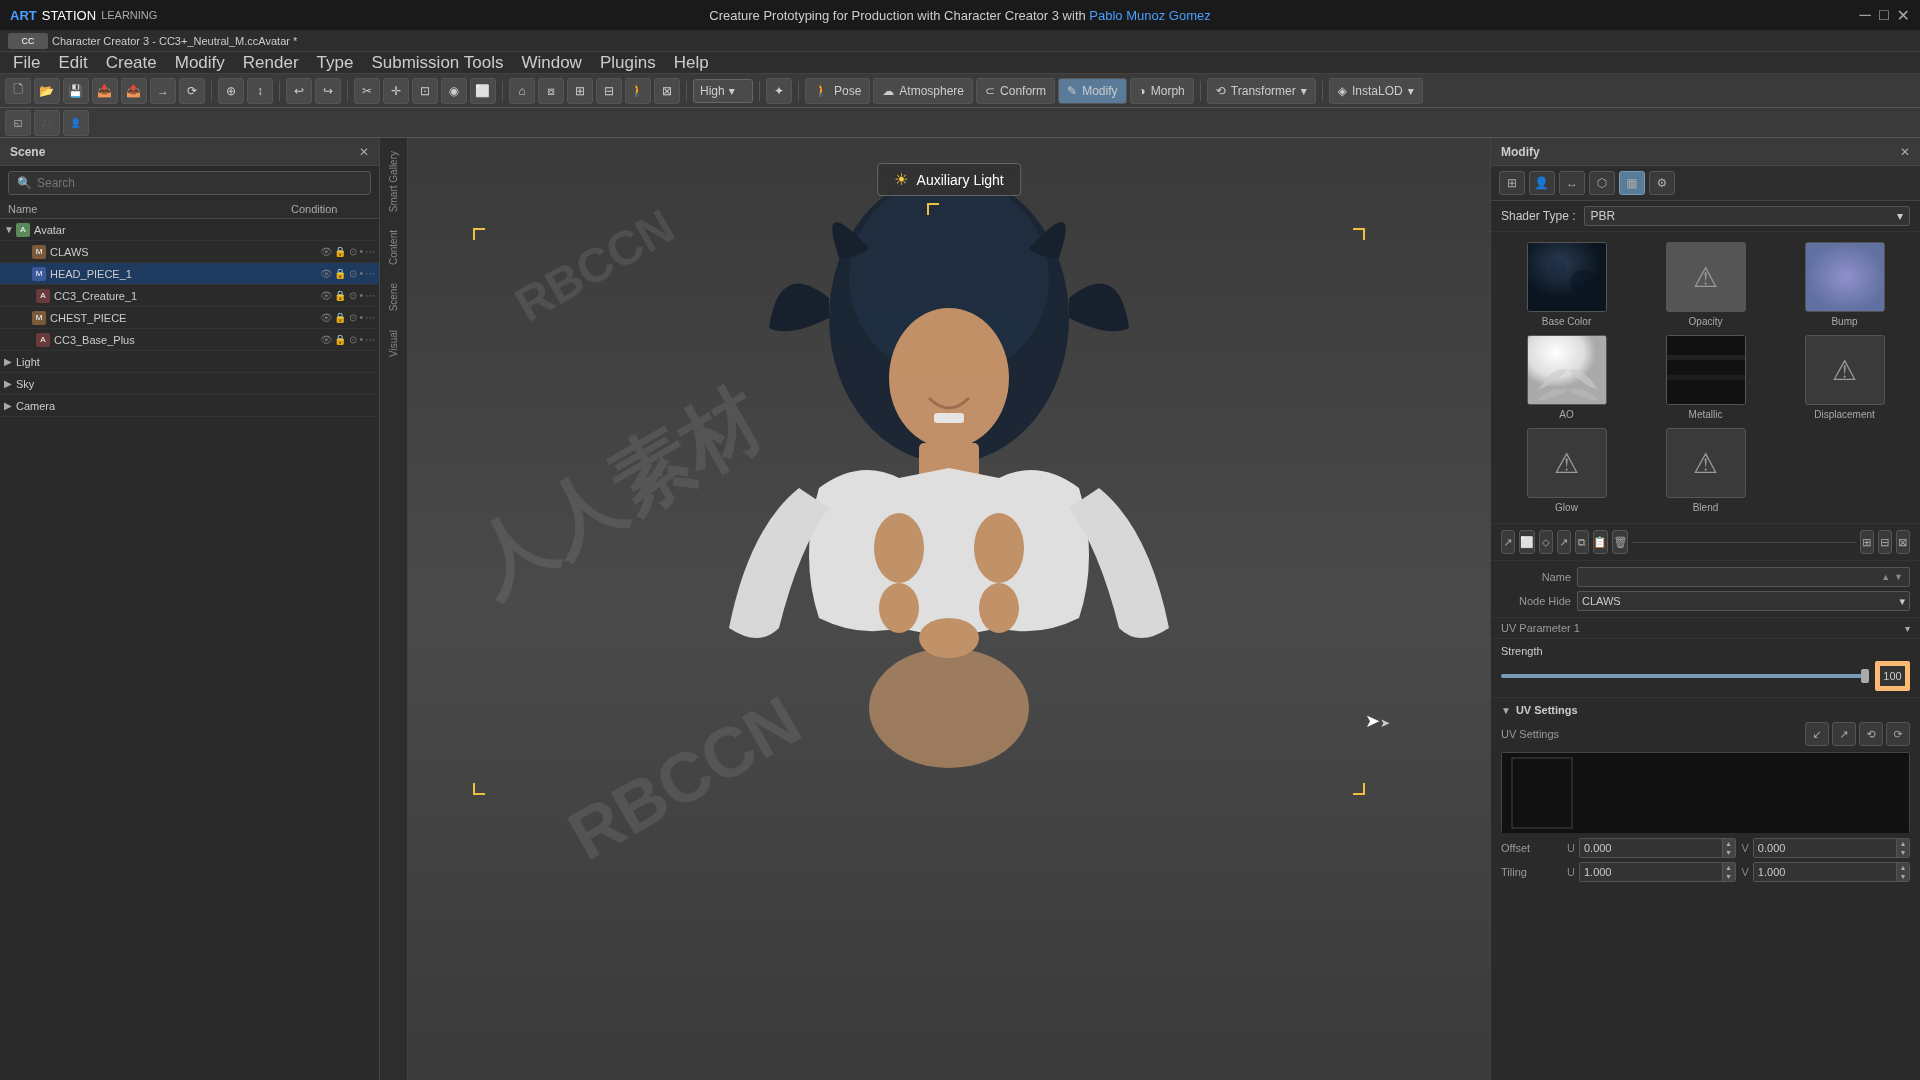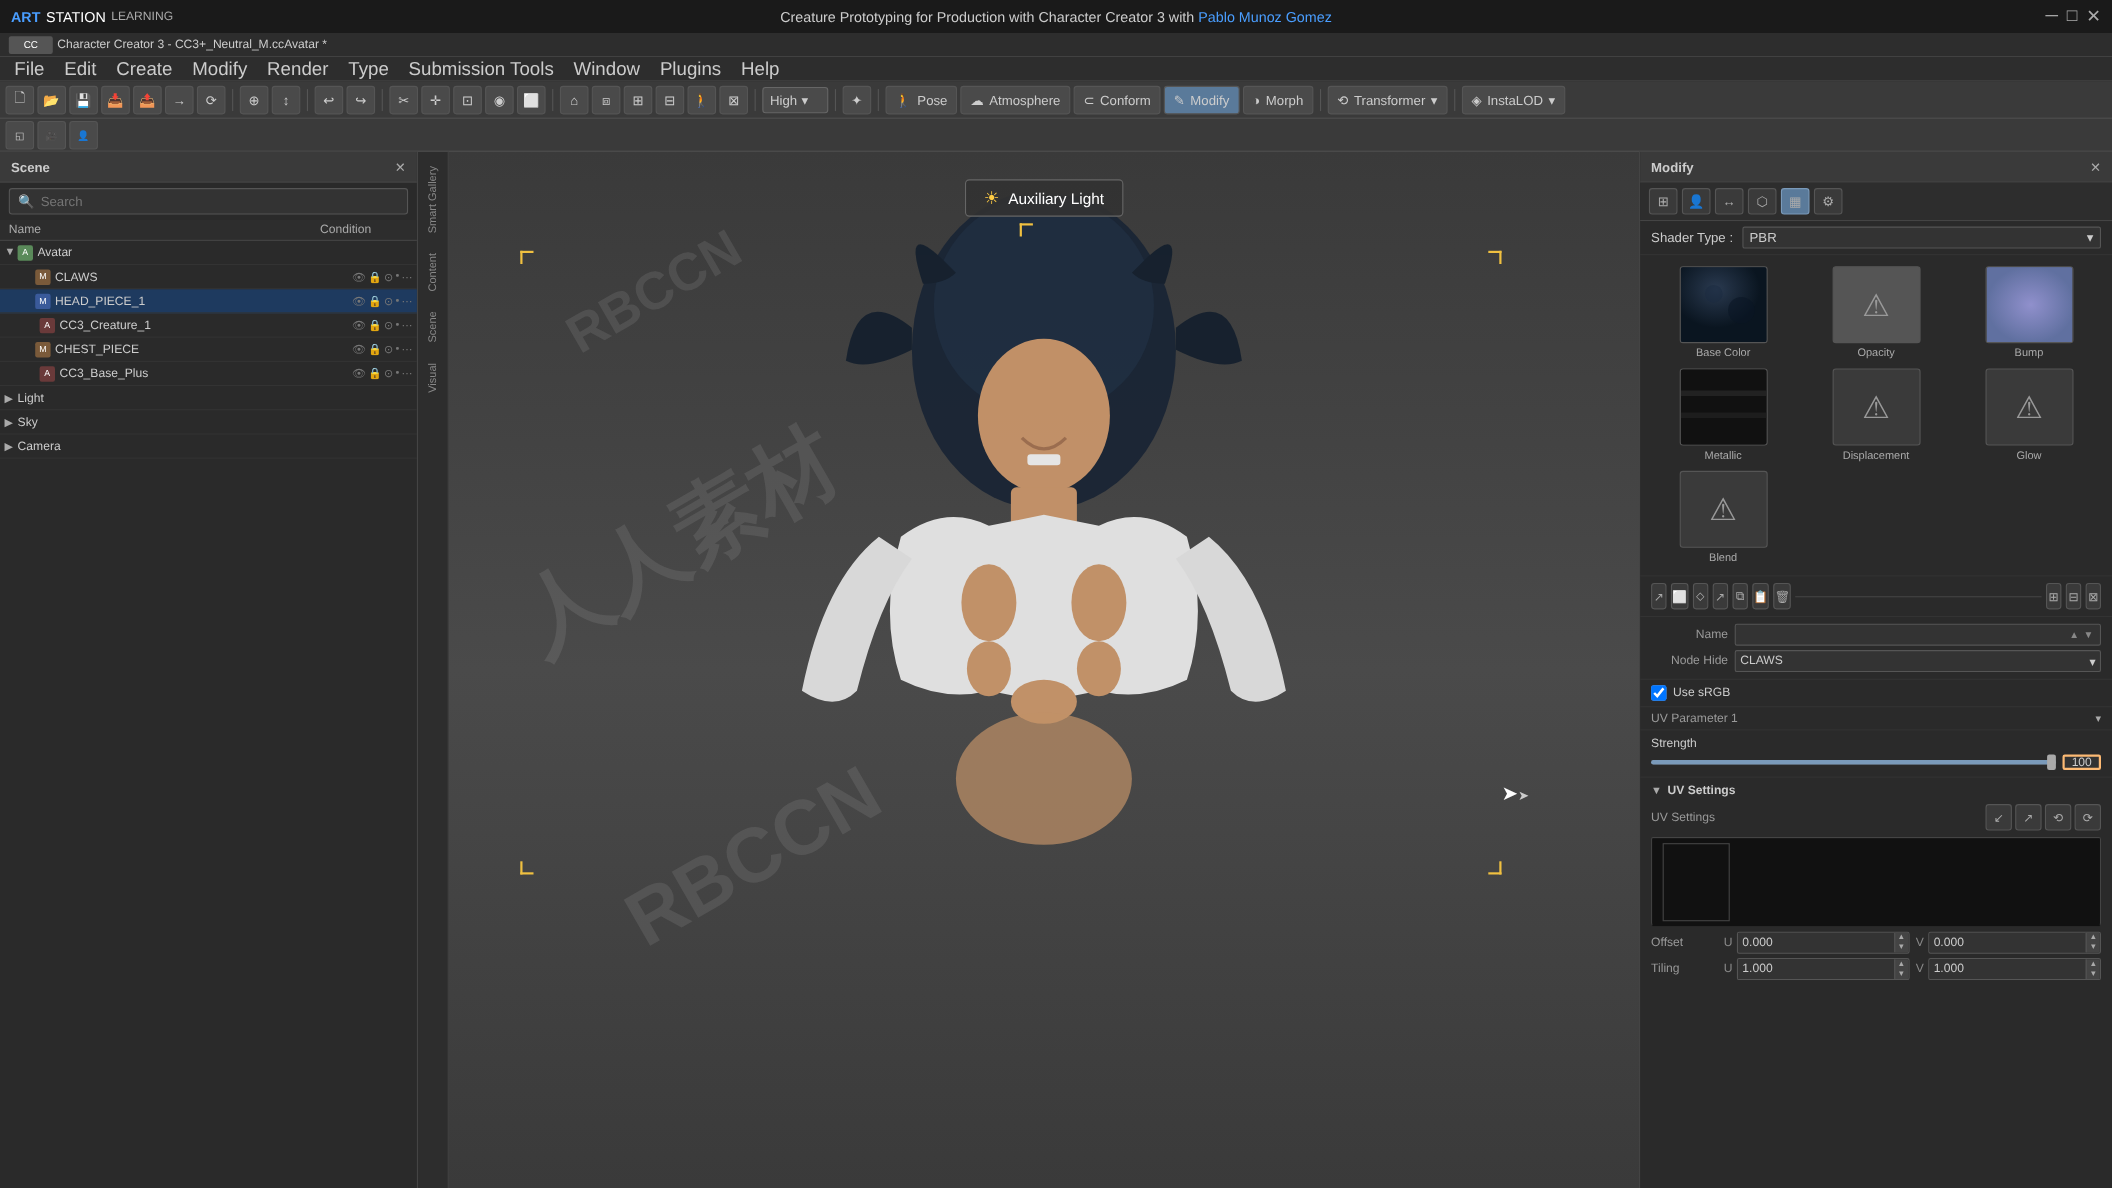--- a/index.html
+++ b/index.html
@@ -533,23 +533,23 @@
       right: 0;
       top: 50%;
       transform: translateY(-50%);
       width: 8px;
       height: 14px;
       background: #aaa;
       border-radius: 2px;
     }
     .slider-value {
       width: 35px;
-      height: 14px;
+      height: 30px;
       background: #333;
-      border: 2px solid #fdba74;
+      border: 5px solid #fdba74;
       border-radius: 2px;
       color: #ccc;
       font-size: 11px;
       text-align: left;
       display: flex;
       align-items: center;
       justify-content: center;
     }
 
     
@@ -1019,20 +1019,40 @@
                 <stop offset="0%" stop-color="#9090cc"></stop>
                 <stop offset="100%" stop-color="#6070a0"></stop>
               </radialGradient>
             </defs>
             <rect width="80" height="70" fill="url(#bm1)"></rect>
           </svg>
         </div>
         <span class="texture-label">Bump</span>
       </div>
 
+      <div class="texture-item">
+        <div class="texture-thumb ao-texture">
+          <svg width="80" height="70">
+            <defs>
+              <radialGradient id="ao1" cx="35%" cy="25%">
+                <stop offset="0%" stop-color="#fff"></stop>
+                <stop offset="70%" stop-color="#ddd"></stop>
+                <stop offset="100%" stop-color="#aaa"></stop>
+              </radialGradient>
+            </defs>
+            <rect width="80" height="70" fill="url(#ao1)"></rect>
+
+            <path d="M10,55 Q25,30 40,35 Q25,50 10,55 Z" fill="#ccc" opacity="0.6"></path>
+            <path d="M70,55 Q55,30 40,35 Q55,50 70,55 Z" fill="#ccc" opacity="0.6"></path>
+            <path d="M10,65 Q25,50 40,55 Q25,65 10,65 Z" fill="#bbb" opacity="0.6"></path>
+            <path d="M70,65 Q55,50 40,55 Q55,65 70,65 Z" fill="#bbb" opacity="0.6"></path>
+          </svg>
+        </div>
+        <span class="texture-label">AO</span>
+      </div>
 
       <div class="texture-item">
         <div class="texture-thumb metallic-texture">
           <svg width="80" height="70">
             <rect width="80" height="70" fill="#111"></rect>
             <rect x="0" y="20" width="80" height="5" fill="#333" opacity="0.5"></rect>
             <rect x="0" y="40" width="80" height="5" fill="#2a2a2a" opacity="0.5"></rect>
           </svg>
         </div>
         <span class="texture-label">Metallic</span>
@@ -1086,24 +1106,20 @@
       </div>
       <div class="field-row">
         <span class="field-label">Node Hide</span>
         <div class="field-dropdown">
           <span>CLAWS</span>
           <span>▾</span>
         </div>
       </div>
     </div>
 
-    <div id="checkbox-row">
-      <input type="checkbox" id="use-srgb" checked="" style="">
-      <label for="use-srgb">Use sRGB</label>
-    </div>
 
     <div style="padding:4px 10px; border-bottom:1px solid #333;">
       <div style="display:flex; align-items:center; justify-content:space-between;">
         <span style="color:#999; font-size:11px;">UV Parameter 1</span>
         <span style="color:#aaa; font-size:10px;">▾</span>
       </div>
     </div>
 
     <div id="strength-section">
       <div class="label">Strength</div>

